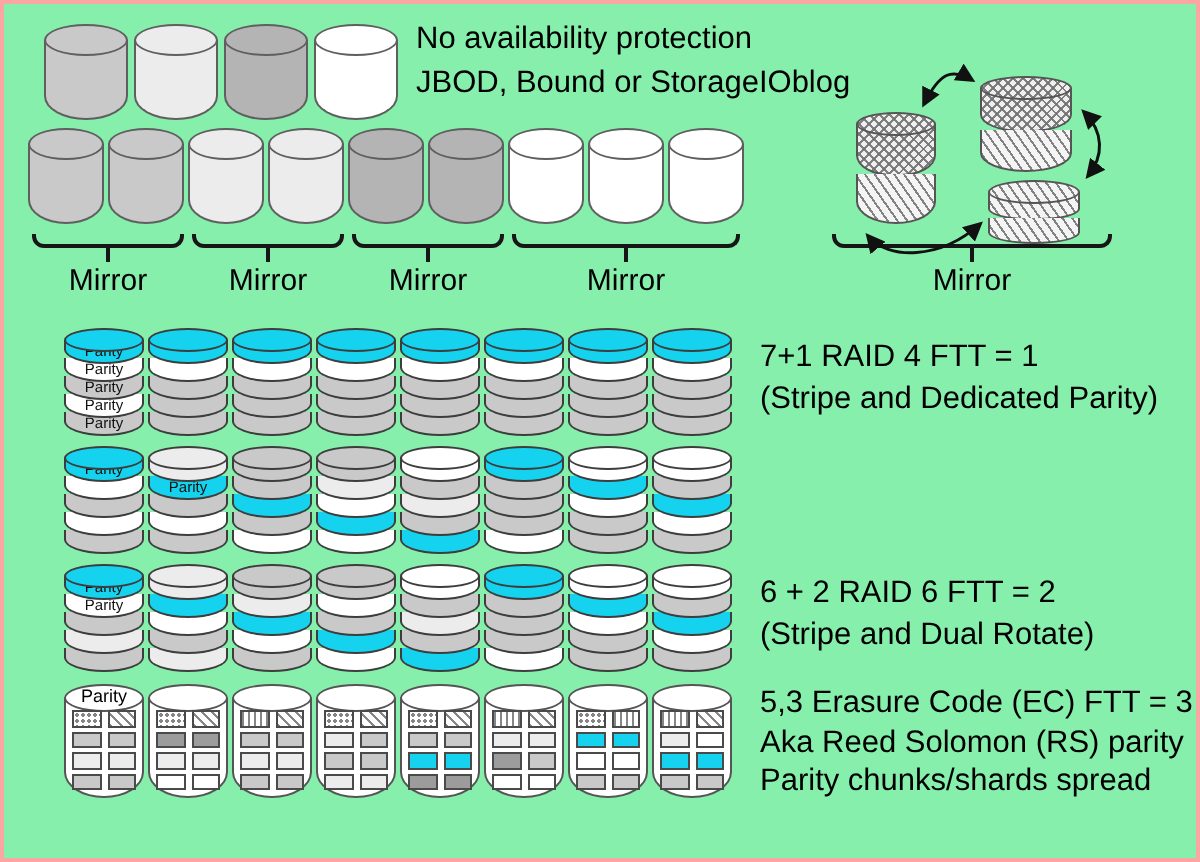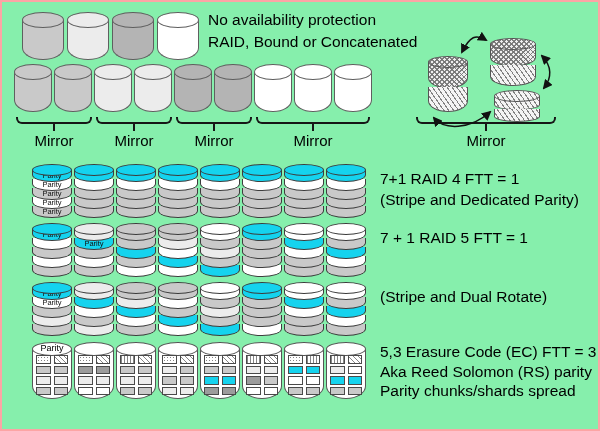--- a/index.html
+++ b/index.html
@@ -83,21 +83,21 @@
         <div class="cyl-body" style="background: rgb(180, 180, 180);"></div>
         <div class="cyl-top" style="background: rgb(180, 180, 180);"></div>
       </div>
       <div class="cyl">
         <div class="cyl-body" style="background: rgb(255, 255, 255);"></div>
         <div class="cyl-top" style="background: rgb(255, 255, 255);"></div>
       </div>
     </div>
   <div id="jbod-caption">
     <div>No availability protection</div>
-    <div>RAID, Bound or Concatenated</div>
+    <div>JBOD, Bound or StorageIOblog</div>
   </div>
 
   <div id="mirror-row" class="disk-row">
       <div class="cyl">
         <div class="cyl-body" style="background: rgb(201, 201, 201);"></div>
         <div class="cyl-top" style="background: rgb(201, 201, 201);"></div>
       </div>
       <div class="cyl">
         <div class="cyl-body" style="background: rgb(201, 201, 201);"></div>
         <div class="cyl-top" style="background: rgb(201, 201, 201);"></div>
@@ -326,21 +326,20 @@
       <div class="stack">
         <div class="s-top" style="background: rgb(255, 255, 255);"></div>
         <div class="band" style="background: rgb(255, 255, 255); z-index: 9; margin-top: 6px;"></div>
         <div class="band" style="background: rgb(201, 201, 201); z-index: 8; margin-top: -3px;"></div>
         <div class="band" style="background: rgb(21, 211, 238); z-index: 7; margin-top: -3px;"></div>
         <div class="band" style="background: rgb(255, 255, 255); z-index: 6; margin-top: -3px;"></div>
         <div class="band" style="background: rgb(201, 201, 201); z-index: 5; margin-top: -3px;"></div>
       </div>
     </div>
   <div class="caption" style="top:225px">
-    <div>7 + 1 RAID 5 FTT = 1</div>
   </div>
 
   <div id="stacks-2" class="stacks-row" style="top:280px">
       <div class="stack">
         <div class="s-top" style="background: rgb(21, 211, 238);"></div>
         <div class="band" style="background: rgb(21, 211, 238); z-index: 9; margin-top: 6px;">
           <span>Parity</span>
         </div>
         <div class="band" style="background: rgb(255, 255, 255); z-index: 8; margin-top: -3px;">
           <span>Parity</span>
@@ -400,20 +399,21 @@
       <div class="stack">
         <div class="s-top" style="background: rgb(255, 255, 255);"></div>
         <div class="band" style="background: rgb(255, 255, 255); z-index: 9; margin-top: 6px;"></div>
         <div class="band" style="background: rgb(201, 201, 201); z-index: 8; margin-top: -3px;"></div>
         <div class="band" style="background: rgb(21, 211, 238); z-index: 7; margin-top: -3px;"></div>
         <div class="band" style="background: rgb(255, 255, 255); z-index: 6; margin-top: -3px;"></div>
         <div class="band" style="background: rgb(201, 201, 201); z-index: 5; margin-top: -3px;"></div>
       </div>
     </div>
   <div class="caption" style="top:284px">
+    <div>6 + 2 RAID 6 FTT = 2</div>
     <div>(Stripe and Dual Rotate)</div>
   </div>
 
   <div id="ec-disks" class="stacks-row" style="top:340px">
       <div class="ec-cyl">
         <div class="ec-body"></div>
         <div class="ec-top"></div>
         <div class="ec-label">Parity</div>
         <div class="ec-grid">
           <div class="ec-col">

